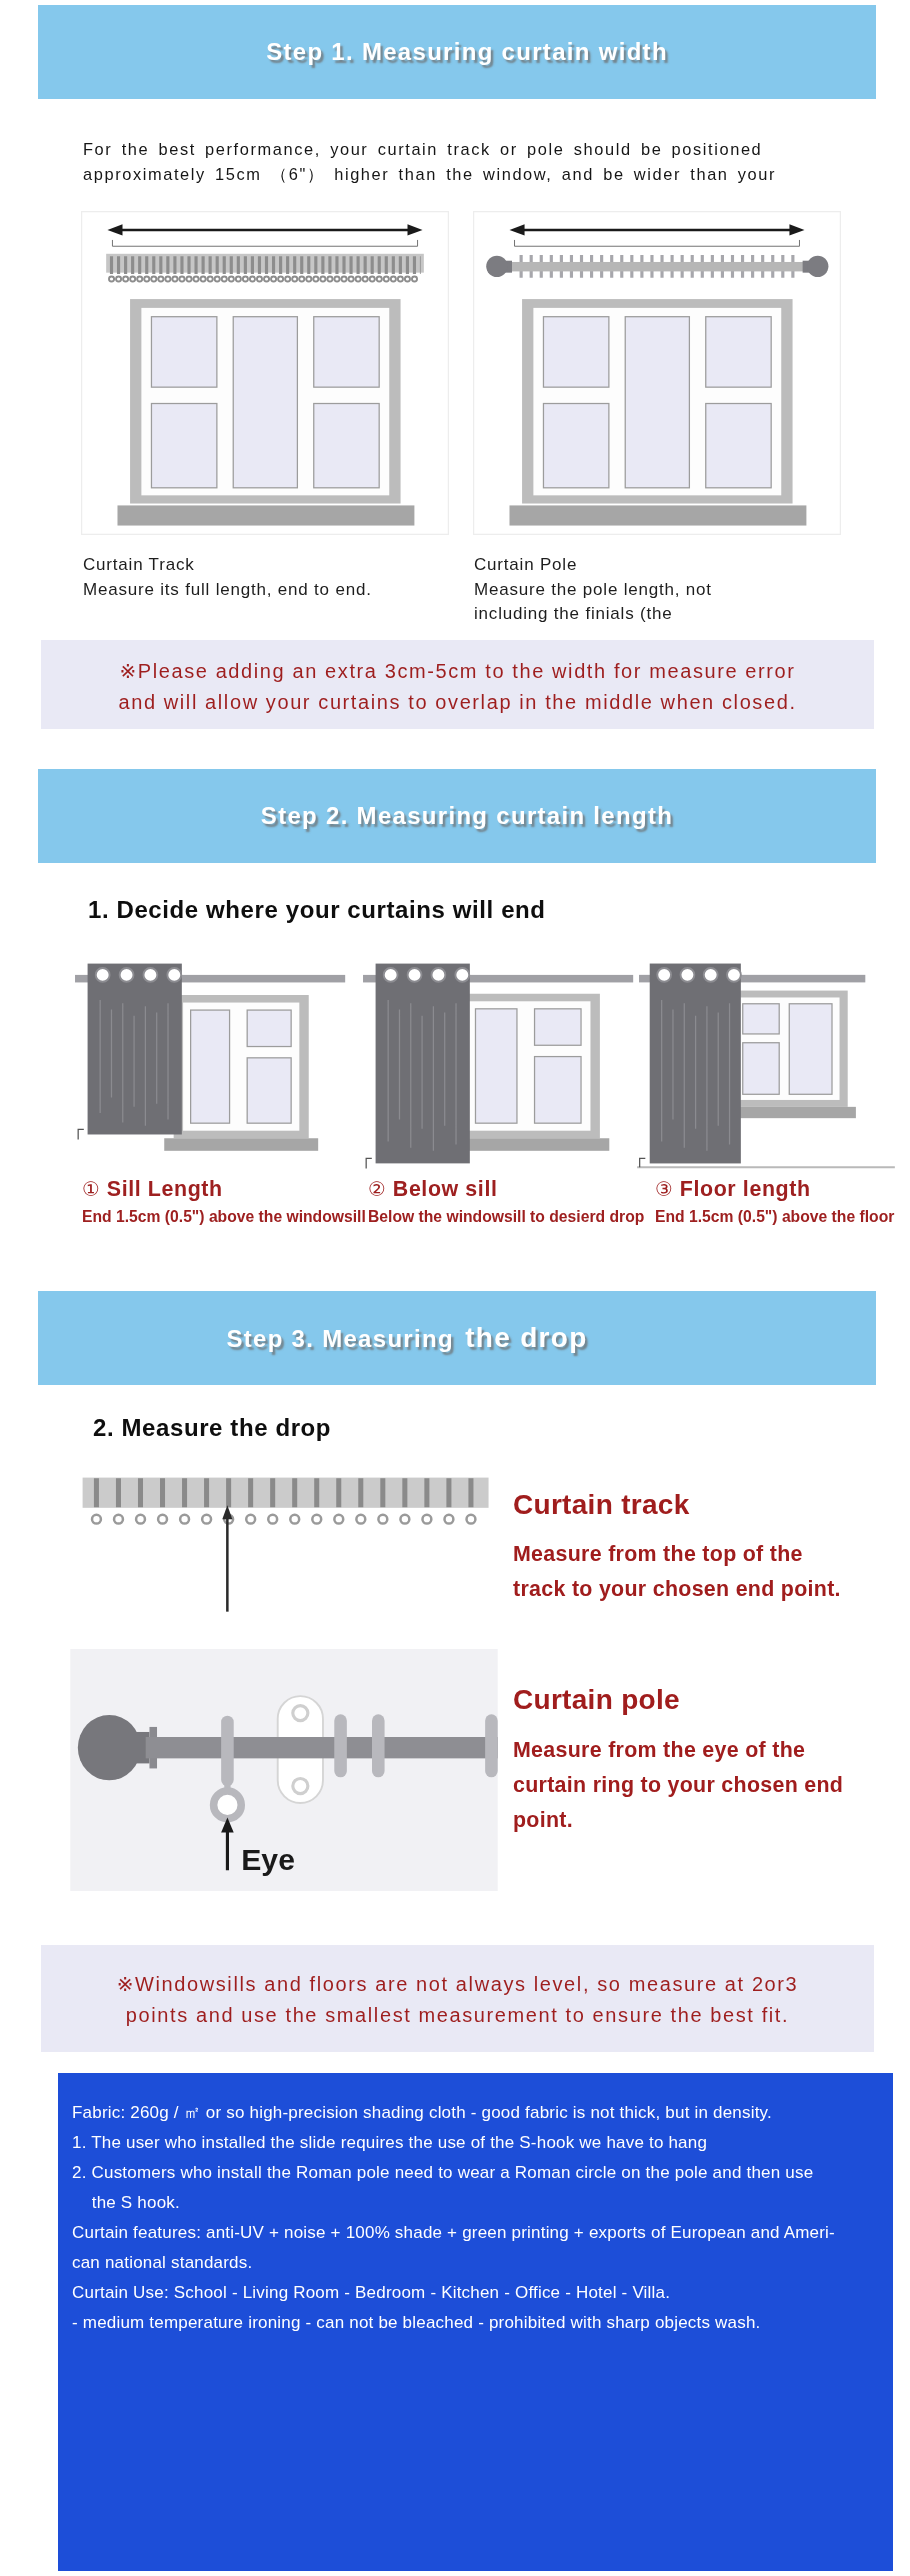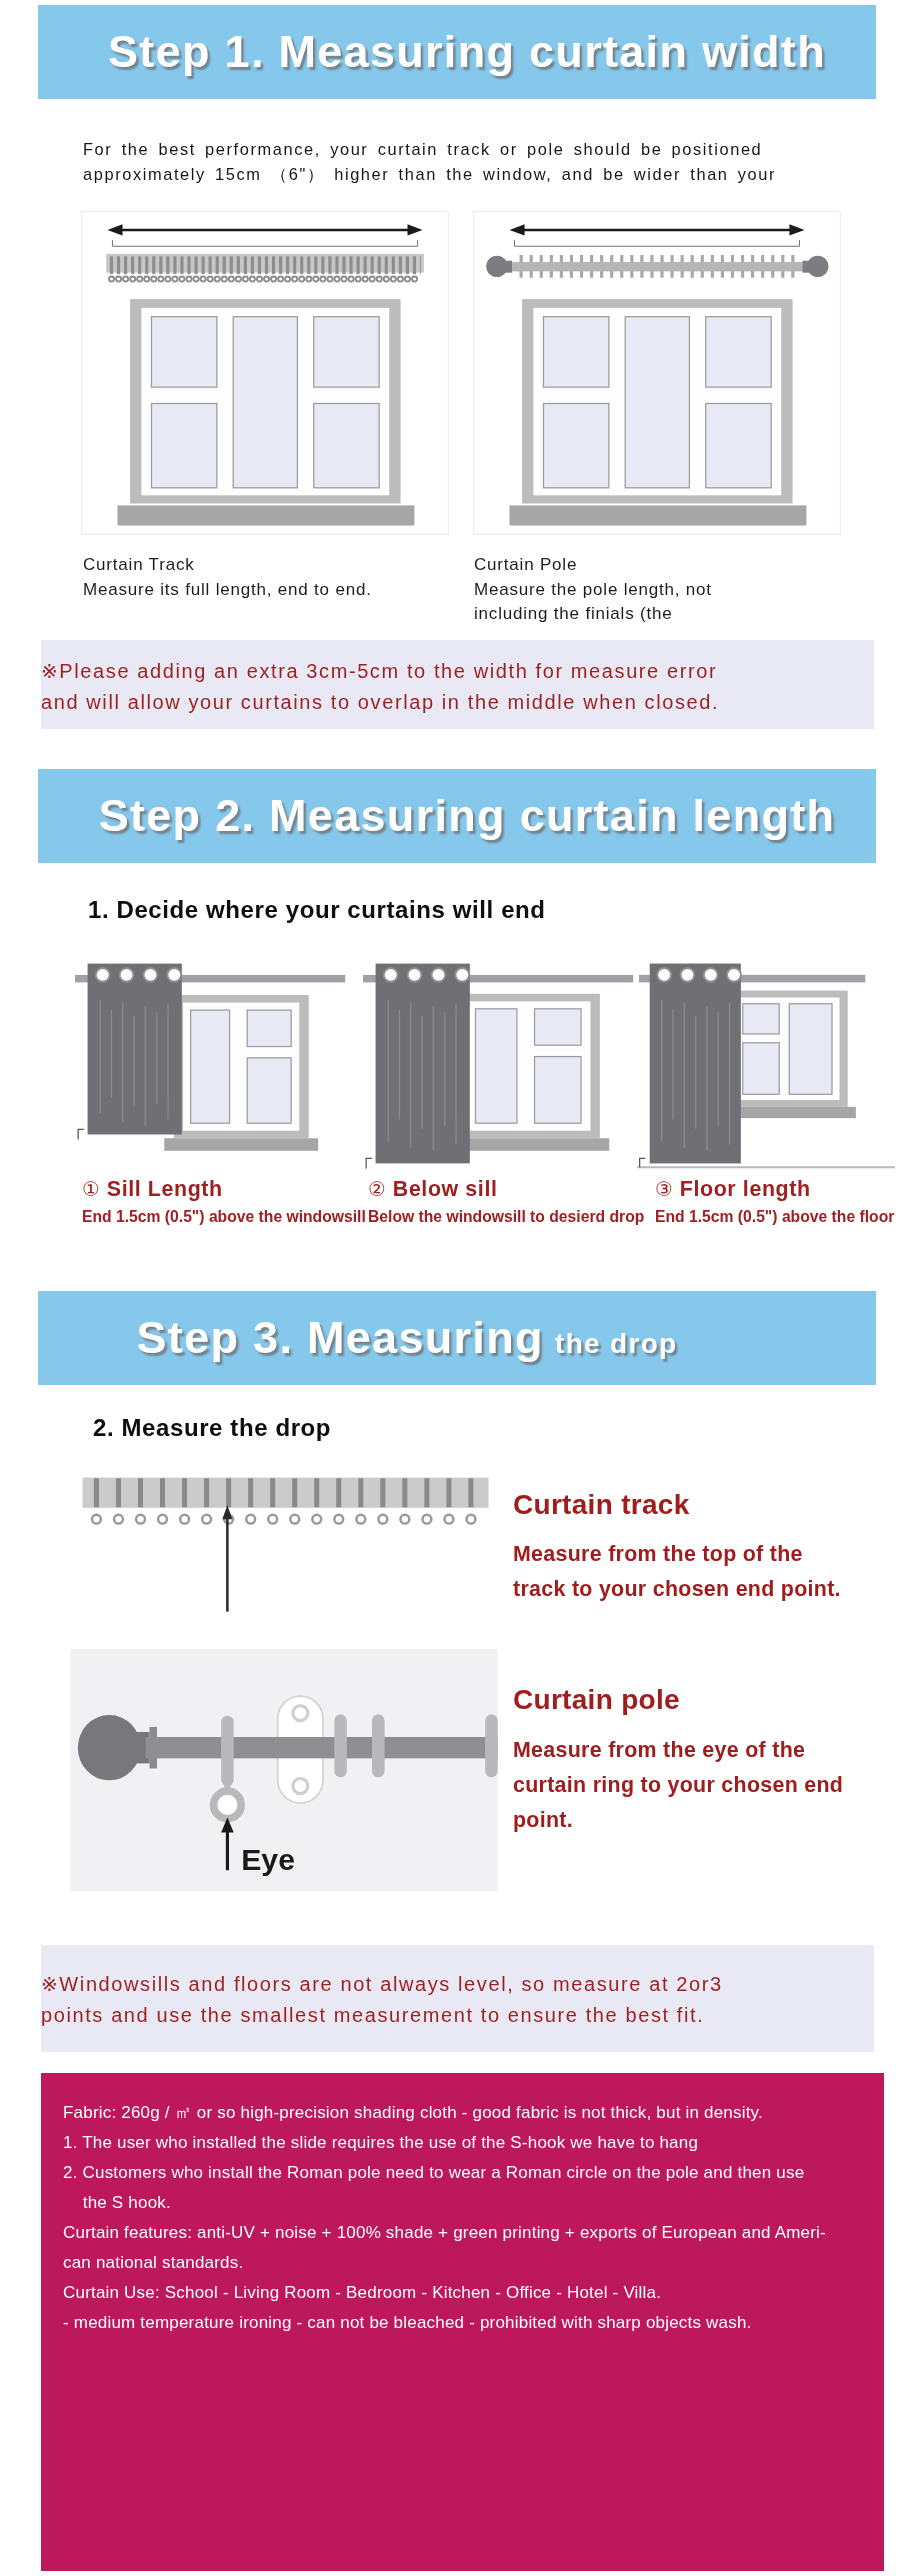--- a/index.html
+++ b/index.html
@@ -1,45 +1,45 @@
 <!DOCTYPE html>
 <html style="font-size:10px"><head>
 <meta charset="utf-8">
 <style>
   html,body{margin:0;padding:0;background:#ffffff;}
   #page{position:relative;width:910px;height:2576px;background:#ffffff;overflow:hidden;
         font-family:"Liberation Sans","DejaVu Sans",sans-serif;}
 
   .banner{position:absolute;left:38px;width:838px;height:94px;background:#85c8ec;
           display:flex;align-items:center;justify-content:center;}
-  .banner-text{color:#ffffff;font-size:45px;font-weight:bold;letter-spacing:1.3px;
+  .banner-text{color:#ffffff;font-size:24px;font-weight:bold;letter-spacing:1.3px;
                text-shadow:2.5px 3.1px 1.9px rgba(110,110,110,0.75);margin-left:20px;}
   .banner-sub{font-size:28px;margin-left:11.3px;}
 
   .intro-line{position:absolute;left:83px;color:#161616;font-size:16.4px;
               letter-spacing:1.6px;word-spacing:3.1px;white-space:nowrap;}
 
   .illo-card{position:absolute;background:#ffffff;}
 
   .caption{position:absolute;color:#1d1d1d;font-size:17px;letter-spacing:0.8px;white-space:nowrap;}
 
-  .note{position:absolute;left:41px;width:833px;background:#e9e9f5;
+  .note{position:absolute;left:41px;width:833px;background:#e9e9f5;text-align:center;
         color:#9e1e1e;font-size:20px;letter-spacing:1.6px;line-height:31px;}
 
   .section-heading{position:absolute;color:#0e0e0e;font-size:24px;font-weight:bold;
                    letter-spacing:0.6px;white-space:nowrap;}
 
   .opt-title{position:absolute;color:#9e2020;white-space:nowrap;font-size:21.4px;font-weight:bold;letter-spacing:0.6px;}
   .opt-title .num{font-weight:normal;font-size:20px;margin-right:6.3px;}
   .opt-desc{position:absolute;color:#9e2020;white-space:nowrap;font-size:15.7px;font-weight:bold;}
 
   .red-h{position:absolute;color:#a01d1d;font-size:28px;font-weight:bold;white-space:nowrap;letter-spacing:0.3px;}
   .red-b{position:absolute;color:#a01d1d;font-size:21.4px;font-weight:bold;line-height:35px;letter-spacing:0.3px;}
 
-  .footer{position:absolute;left:41px;top:2073px;width:835px;height:498px;background:#be185d;padding-left:8px;}
+  .footer{position:absolute;left:58px;top:2073px;width:835px;height:498px;background:#1d4ed8;}
   .footer-lines{padding:25px 11.3px 0 14px;color:#ffffff;font-size:17px;line-height:30px;
                 letter-spacing:0.2px;}
   .footer-lines div{white-space:pre-wrap;}
 
   svg{display:block;}
   svg text{font-family:"Liberation Sans","DejaVu Sans",sans-serif;font-weight:bold;}
 </style>
 </head>
 <body>
 

